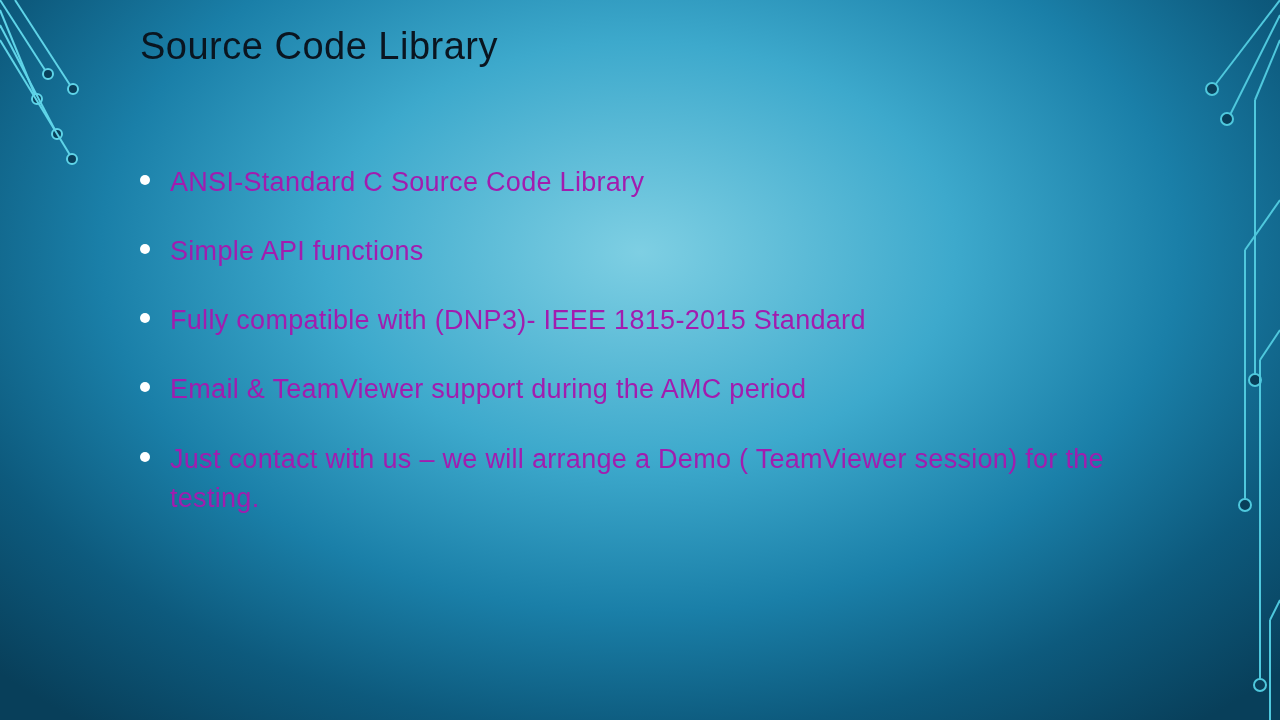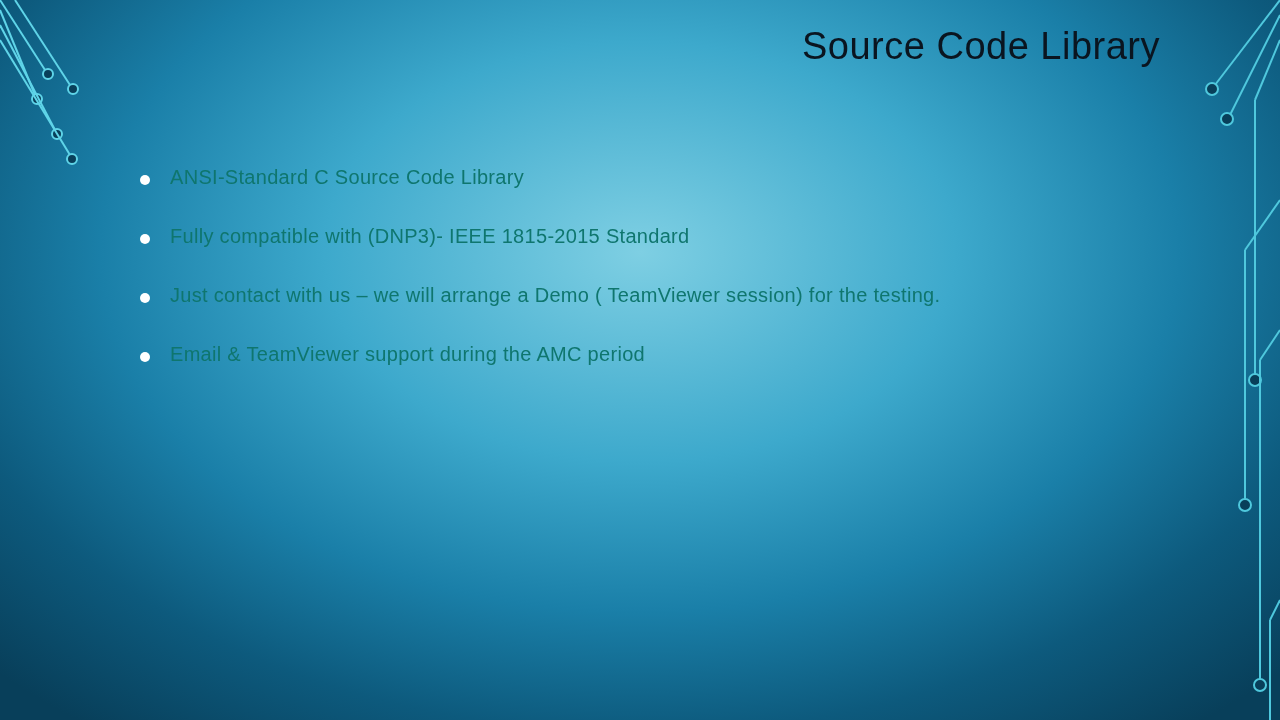--- a/index.html
+++ b/index.html
@@ -12,37 +12,37 @@
   position: relative;
   color: #ffffff;
 }
 .slide {
   position: relative;
   width: 100%;
   height: 100%;
   padding: 25px 120px 40px 140px;
 }
 .title {
-  text-align: right;
+  text-align: left;
   font-size: 38px;
   font-weight: 500;
   color: #0a1520;
   margin-bottom: 95px;
   letter-spacing: 0.5px;
 }
 .bullets {
   list-style: none;
 }
 .bullets li {
   position: relative;
   padding-left: 30px;
-  font-size: 20px;
+  font-size: 27px;
   line-height: 1.45;
   margin-bottom: 30px;
-  color: #0f766e;
+  color: #a21caf;
   font-weight: 300;
   letter-spacing: 0.3px;
 }
 .bullets li::before {
   content: "";
   position: absolute;
   left: 0;
   top: 12px;
   width: 10px;
   height: 10px;
@@ -99,17 +99,18 @@
     <circle cx="200" cy="685" r="6" fill="#083f5a"></circle>
     <line x1="220" y1="600" x2="210" y2="620"></line>
     <line x1="210" y1="620" x2="210" y2="720"></line>
   </g>
 </svg>
 
 <div class="slide">
   <h1 class="title">Source Code Library</h1>
   <ul class="bullets">
     <li>ANSI-Standard C Source Code Library</li>
+    <li>Simple API functions</li>
     <li>Fully compatible with (DNP3)- IEEE 1815-2015 Standard</li>
+    <li>Email &amp; TeamViewer support during the AMC period</li>
     <li>Just contact with us – we will arrange a Demo ( TeamViewer session) for the testing.</li>
-    <li>Email &amp; TeamViewer support during the AMC period</li>
   </ul>
 </div>
 
 </body></html>

